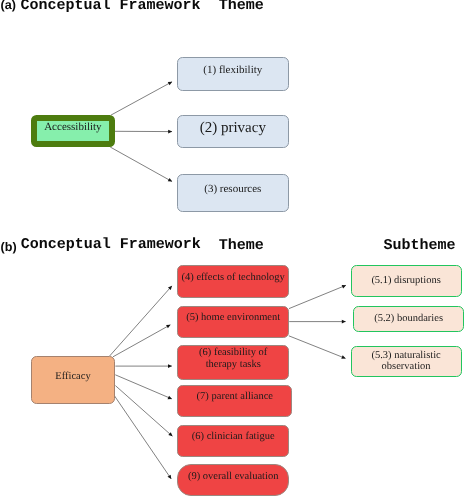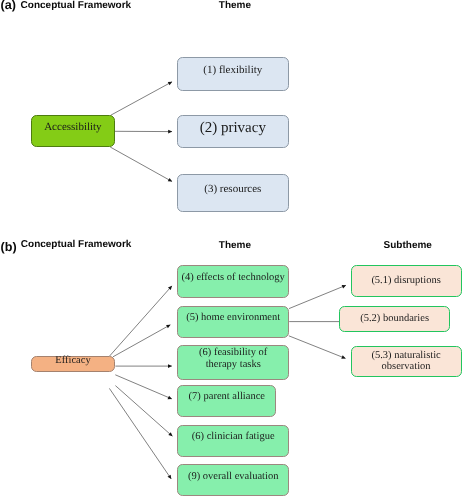--- a/index.html
+++ b/index.html
@@ -17,45 +17,45 @@
 
   .panel-tag {
     font-family:"Liberation Sans", sans-serif;
     font-weight:bold;
     font-size:12.6px;
     line-height:12.6px;
     color:#0a0a0a;
     white-space:nowrap;
   }
   .col-head {
-    font-family:Liberation Sans, sans-serif;
+    font-family:Liberation Mono, monospace;
     font-weight:bold;
-    font-size:10px;
+    font-size:15px;
     line-height:10.4px;
     color:#0a0a0a;
     white-space:nowrap;
   }
   .node {
     position:absolute;
     box-sizing:border-box;
     display:flex;
     align-items:center;
     justify-content:center;
     text-align:center;
     font-size:10.5px;
     line-height:11.8px;
     color:#1a1a1a;
     border-radius:5.5px;
     padding:10px 2px;
     white-space:pre-line;
   }
-  .blue-dark { background:#84cc16; border:1px solid #4d7c0f; }
+  .blue-dark { background:#86efac; border:6px solid #4d7c0f; }
   .blue-light{ background:#dce6f2; border:1px solid #8d99a6; }
   .or-dark   { background:#f4b183; border:1px solid #a5826e; }
-  .or-mid    { background:#86efac; border:1px solid #9c877f; }
+  .or-mid    { background:#ef4444; border:1px solid #9c877f; }
   .or-light  { background:#fae5d7; border:1px solid #22c55e; }
 
   svg.arrows { position:absolute; left:0; top:0; width:464px; height:500px; overflow:visible; }
 </style>
 </head>
 <body>
 
 <div id="stage">
   <svg class="arrows" viewBox="0 0 464 500">
     <defs>
@@ -83,26 +83,26 @@
       <div class="abs col-head" style="left: 20.6px; top: 0.8px;">Conceptual Framework</div>
       <div class="abs col-head" style="left: 218.8px; top: 0.6px;">Theme</div>
       <div class="node blue-dark" style="left: 30.5px; top: 114.7px; width: 84.8px; height: 32.6px; font-size: 11px; line-height: 12.375px; padding-top: 2.5px;">Accessibility</div>
       <div class="node blue-light" style="left: 176.5px; top: 57px; width: 112.6px; height: 33.6px; font-size: 11px; line-height: 12.375px; padding-top: 2.5px;">(1) flexibility</div>
       <div class="node blue-light" style="left: 176.5px; top: 115.2px; width: 112.6px; height: 33px; font-size: 15px; line-height: 12.375px; padding-top: 2.5px;">(2) privacy</div>
       <div class="node blue-light" style="left: 176.5px; top: 174.3px; width: 112.6px; height: 38px; font-size: 11px; line-height: 12.375px; padding-top: 2.5px;">(3) resources</div>
       <div class="abs panel-tag" style="left: 0.5px; top: 240.8px;">(b)</div>
       <div class="abs col-head" style="left: 20.8px; top: 239.6px;">Conceptual Framework</div>
       <div class="abs col-head" style="left: 218.8px; top: 241px;">Theme</div>
       <div class="abs col-head" style="left: 383.6px; top: 240.5px;">Subtheme</div>
-      <div class="node or-dark" style="left: 30.6px; top: 356.2px; width: 84.8px; height: 16px; font-size: 10.5px; line-height: 11.8125px; padding-top: 2.5px;">Efficacy</div>
+      <div class="node or-dark" style="left: 30.6px; top: 356.2px; width: 84.8px; height: 48px; font-size: 10.5px; line-height: 11.8125px; padding-top: 2.5px;">Efficacy</div>
       <div class="node or-mid" style="left: 177.3px; top: 265.4px; width: 111.8px; height: 32.2px; font-size: 10.5px; line-height: 11.8125px; padding-top: 2.5px;">(4) effects of technology</div>
       <div class="node or-mid" style="left: 177.3px; top: 305.5px; width: 111.8px; height: 32.3px; font-size: 10.5px; line-height: 11.8125px; padding-top: 2.5px;">(5) home environment</div>
       <div class="node or-mid" style="left: 177.3px; top: 345.3px; width: 111.8px; height: 35px; font-size: 10.5px; line-height: 11.8125px; padding-top: 2.5px;">(6) feasibility of
 therapy tasks</div>
-      <div class="node or-mid" style="left: 177.3px; top: 384.8px; width: 99px; height: 31.8px; font-size: 10.5px; line-height: 11.8125px; padding-top: 2.5px;">(7) parent alliance</div>
+      <div class="node or-mid" style="left: 177.3px; top: 384.8px; width: 115px; height: 31.8px; font-size: 10.5px; line-height: 11.8125px; padding-top: 2.5px;">(7) parent alliance</div>
       <div class="node or-mid" style="left: 177.3px; top: 424.5px; width: 111.8px; height: 32.5px; font-size: 10.5px; line-height: 11.8125px; padding-top: 2.5px;">(6) clinician fatigue</div>
-      <div class="node or-mid" style="left: 177.3px; top: 464.3px; width: 111.8px; height: 32.2px; font-size: 10.5px; line-height: 11.8125px; padding-top: 2.5px;">(9) overall evaluation</div>
+      <div class="node or-mid" style="left: 177.3px; top: 464.3px; width: 111.8px; height: 32.2px; font-size: 10.5px; line-height: 11.8125px; padding-top: 2.5px; border-radius: 14px;">(9) overall evaluation</div>
       <div class="node or-light" style="left: 350.5px; top: 265.4px; width: 111.2px; height: 31.2px;">(5.1) disruptions</div>
-      <div class="node or-light" style="left: 339px; top: 305.9px; width: 111.2px; height: 26px;">(5.2) boundaries</div>
+      <div class="node or-light" style="left: 353px; top: 305.9px; width: 111.2px; height: 26px;">(5.2) boundaries</div>
       <div class="node or-light" style="left: 350.5px; top: 345.6px; width: 111.2px; height: 31.6px;">(5.3) naturalistic
 observation</div>
     </div>
 </div>
 
 </body></html>

